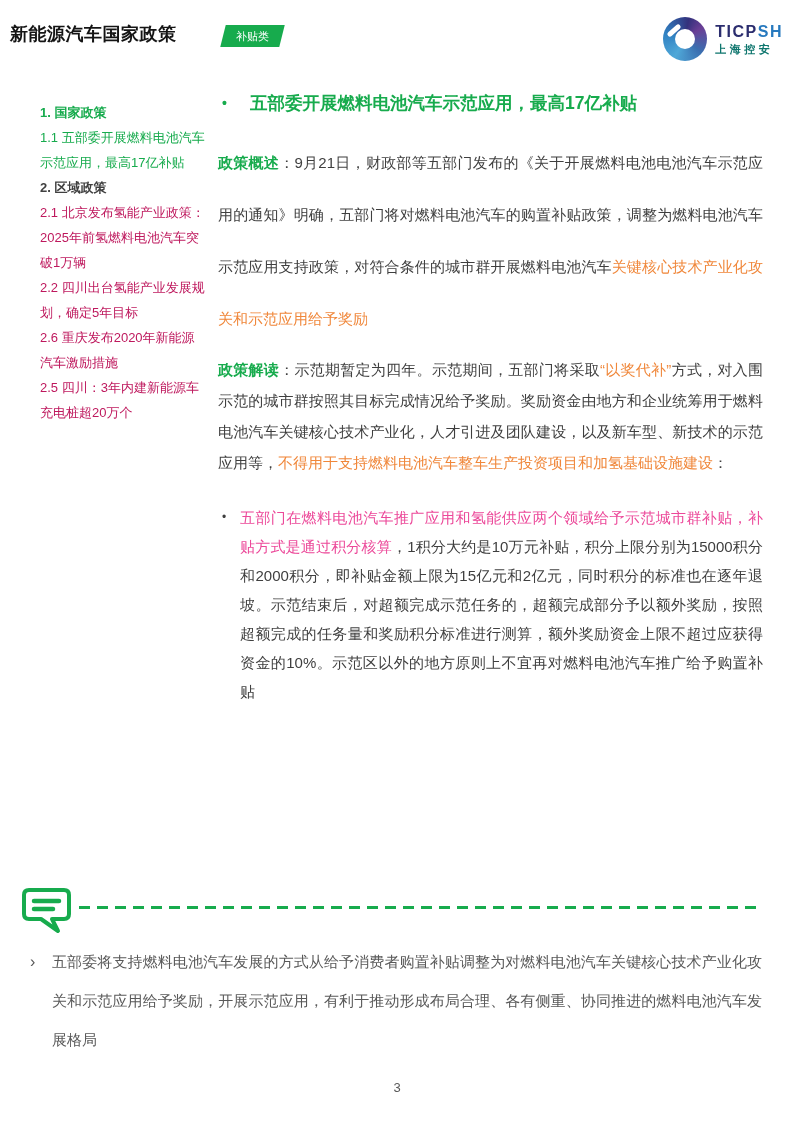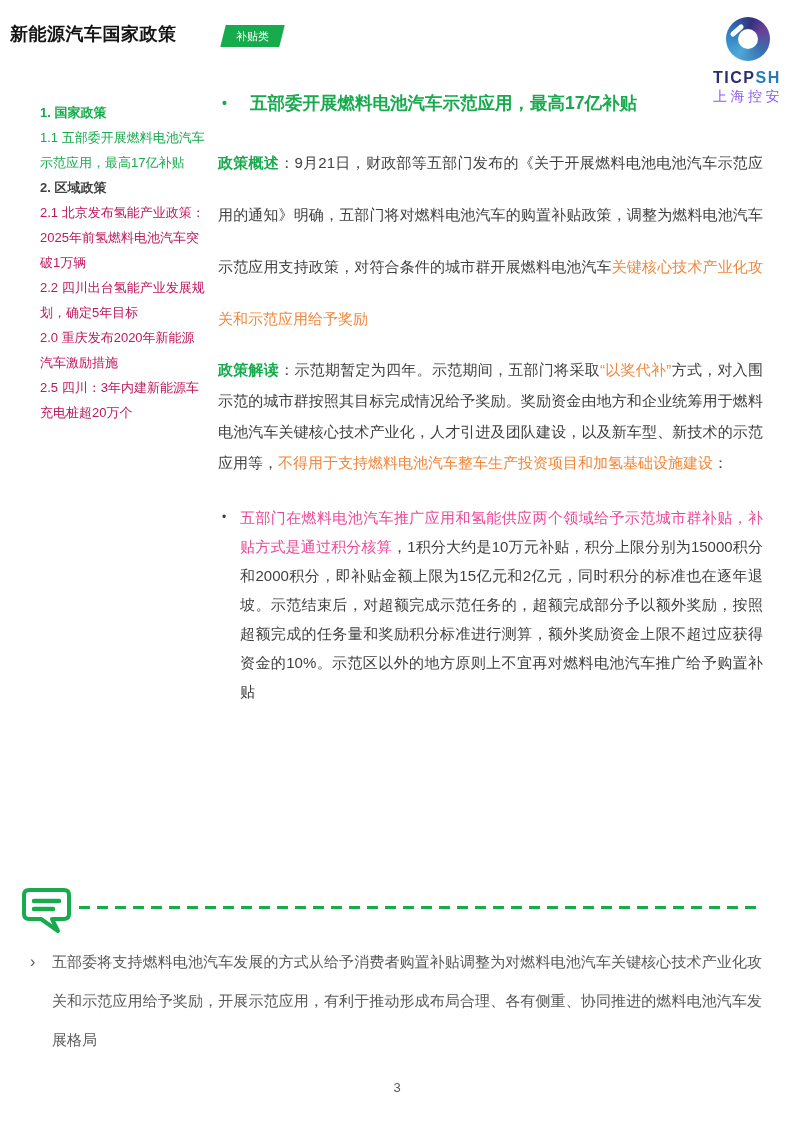--- a/index.html
+++ b/index.html
@@ -16,39 +16,39 @@
     position:absolute; left:10px; top:22px;
     font-size:18px; font-weight:700; color:#141414; letter-spacing:0.5px;
   }
   .badge {
     position:absolute; left:223px; top:25px; height:22px;
     background:#17AB4D; transform:skewX(-14deg);
     display:flex; align-items:center; padding:0 13px;
   }
   .badge-label { transform:skewX(14deg); color:#ffffff; font-size:11px; white-space:nowrap; }
 
-  .logo { position:absolute; top:17px; right:11px; display:flex; align-items:center; gap:8px;flex-direction:column; }
+  .logo { position:absolute; top:17px; right:11px; display:flex; align-items:center; gap:8px; }
   .logo-mark {
     width:44px; height:44px; border-radius:50%; position:relative; flex:none;
     background:conic-gradient(from 210deg at 50% 50%,
       #4FA8D8 0deg, #2F7FC1 80deg, #33317C 160deg, #6A3E95 205deg,
       #3A6FB0 280deg, #4FA8D8 360deg);
   }
   .logo-mark::before {
     content:""; position:absolute; inset:12px; border-radius:50%; background:#fff;
   }
   .logo-mark::after {
     content:""; position:absolute; left:3px; top:11px; width:16px; height:5px;
     background:#fff; border-radius:3px; transform:rotate(-42deg);
   }
   .logo-text { display:flex; flex-direction:column; line-height:1.1; }
   .logo-en { font-size:16px; font-weight:700; letter-spacing:1.5px; white-space:nowrap; }
   .logo-en-ticp { color:#2B2D6E; }
   .logo-en-sh { color:#2779BE; }
-  .logo-cn { font-size:14px; color:#8b5cf6; font-weight:400; letter-spacing:3.5px; margin-top:2px; white-space:nowrap; }
+  .logo-cn { font-size:11px; color:#0f766e; font-weight:700; letter-spacing:3.5px; margin-top:2px; white-space:nowrap; }
 
   
   .sidebar { position:absolute; left:40px; top:100px; width:166px; }
   .toc-item { font-size:13px; line-height:25px; color:#be185d; cursor:pointer; }
   .toc-item.active { color:#17AB4D; }
   .toc-item.section { font-weight:700; }
   .toc-item.section-inactive { font-weight:700; color:#404040; }
 
   
   .main { position:absolute; left:218px; top:91px; width:545px; }
@@ -97,21 +97,21 @@
       <div class="logo-cn">上海控安</div>
     </div>
   </div>
 
   <nav class="sidebar">
     <div class="toc-item active section">1. 国家政策</div>
     <div class="toc-item active">1.1 五部委开展燃料电池汽车示范应用，最高17亿补贴</div>
     <div class="toc-item section-inactive">2. 区域政策</div>
     <div class="toc-item">2.1 北京发布氢能产业政策：2025年前氢燃料电池汽车突破1万辆</div>
     <div class="toc-item">2.2 四川出台氢能产业发展规划，确定5年目标</div>
-    <div class="toc-item">2.0 重庆发布2020年新能源汽车激励措施</div>
+    <div class="toc-item">2.6 重庆发布2020年新能源汽车激励措施</div>
     <div class="toc-item">2.5 四川：3年内建新能源车充电桩超20万个</div>
   </nav>
 
   <main class="main">
     <div class="main-title">
       <span class="title-bullet">•</span>
       <span>五部委开展燃料电池汽车示范应用，最高17亿补贴</span>
     </div>
 
     <p class="para p1"><span class="lead">政策概述</span><span>：9月21日，财政部等五部门发布的《关于开展燃料电池电池汽车示范应用的通知》明确，五部门将对燃料电池汽车的购置补贴政策，调整为燃料电池汽车示范应用支持政策，对符合条件的城市群开展燃料电池汽车</span><span class="hl">关键核心技术产业化攻关和示范应用给予奖励</span></p>

